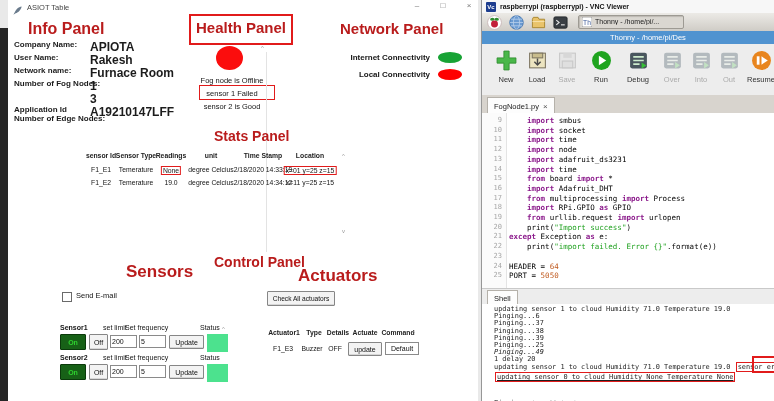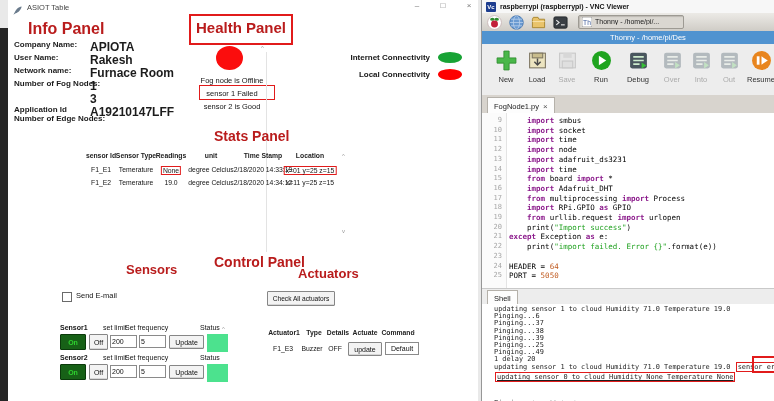--- a/index.html
+++ b/index.html
@@ -7,21 +7,21 @@
        font-family:"Liberation Sans",sans-serif;-webkit-font-smoothing:antialiased;}
   
   .left-strip{position:absolute;left:0;top:28px;width:8px;height:373px;background:#262626;}
   
   .a3iot{position:absolute;left:8px;top:0;width:470px;height:401px;background:#ffffff;}
   .a3-titlebar{position:absolute;left:0;top:0;width:470px;height:15px;background:#fff;}
   .a3-icon{position:absolute;left:4px;top:2px;width:11px;height:11px;}
   .a3-title{position:absolute;left:19px;top:3px;font-size:7.5px;color:#444;}
   .winctl{position:absolute;top:1px;font-size:8px;color:#777;width:14px;text-align:center;cursor:default;}
   .panel-title{position:absolute;font-weight:bold;color:#b91c1c;white-space:nowrap;}
-  .t16{font-size:16px;} .t15{font-size:15px;} .t14{font-size:14px;} .t13{font-size:13px;}
+  .t16{font-size:16px;} .t15{font-size:15px;} .t14{font-size:14px;} .t13{font-size:17px;}
   .info-label{position:absolute;left:0;font-size:8px;font-weight:600;color:#1c1c1c;white-space:nowrap;}
   .info-value{position:absolute;left:76px;font-size:12px;color:#1c1c1c;white-space:nowrap;font-weight:bold;}
   .ann{position:absolute;border:2px solid #e11b1b;}
   .ann.thin{border-width:1.5px;}
   .health-circle{position:absolute;left:208px;top:46px;width:27px;height:24px;border-radius:50%;}
   .hline{position:absolute;left:164px;width:120px;text-align:center;font-size:7.5px;color:#141414;}
   .vline{position:absolute;width:1px;background:#e3e3e3;}
   .scroll-glyph{position:absolute;font-size:6px;color:#9a9a9a;line-height:6px;}
   .net-label{position:absolute;font-size:8px;font-weight:600;color:#161616;width:152px;text-align:right;white-space:nowrap;}
   .led{position:absolute;width:24px;height:11px;border-radius:50%;}
@@ -114,20 +114,21 @@
   <div class="ann" style="left:181px;top:14px;width:100px;height:27px;"></div>
   <div class="panel-title t15" style="left:188px;top:19px;">Health Panel</div>
   <div class="health-circle" style="background:#fb0d0d;"></div>
   <div class="hline" style="top:76px;">Fog node is Offline</div>
   <div class="hline" style="top:89px;">sensor 1 Failed</div>
   <div class="ann thin" style="left:191px;top:85px;width:74px;height:13px;"></div>
   <div class="hline" style="top:102px;">sensor 2 is Good</div>
   <span class="scroll-glyph" style="left:253px;top:45px;">^</span>
   <div class="vline" style="left:258px;top:52px;height:200px;"></div>
 
+  <div class="panel-title t15" style="left:332px;top:20px;">Network Panel</div>
   <div id="net-rows">
       <span class="net-label" style="left: 270px; top: 53px;">Internet Connectivity</span>
       <div class="led" style="left: 430px; top: 52px; background: rgb(24, 163, 53);"></div>
       <span class="net-label" style="left: 270px; top: 70px;">Local Connectivity</span>
       <div class="led" style="left: 430px; top: 69px; background: rgb(254, 0, 0);"></div>
     </div>
 
   <div class="panel-title t14" style="left:206px;top:128px;">Stats Panel</div>
   <div id="stats-table">
       <span class="cell head" style="left: 93px; top: 152px;">sensor Id</span>
@@ -371,21 +372,21 @@
     </div>
   </div>
 
   <div class="shell" id="shell">
       <div class="shline" style="top: 2px;"><span>updating sensor 1 to cloud Humidity 71.0 Temperature 19.0</span></div>
       <div class="shline" style="top: 9.2px;"><span>Pinging...6</span></div>
       <div class="shline" style="top: 16.4px;"><span>Pinging...37</span></div>
       <div class="shline" style="top: 23.6px;"><span>Pinging...38</span></div>
       <div class="shline" style="top: 30.8px;"><span>Pinging...39</span></div>
       <div class="shline" style="top: 38px;"><span>Pinging...25</span></div>
-      <div class="shline" style="top: 45.2px;"><span>Pinging...49</span></div>
+      <div class="shline" style="top: 45.2px; font-style: italic;"><span>Pinging...49</span></div>
       <div class="shline" style="top: 52.4px;"><span>1 delay 20</span></div>
       <div class="shline" style="top: 59.6px;"><span>updating sensor 1 to cloud Humidity 71.0 Temperature 19.0 </span><span class="sbox">sensor error</span></div>
       <div class="shline" style="top: 66.8px;"></div>
       <div class="shline" style="top: 70px; text-decoration: underline;"><span class="sbox">updating sensor 0 to cloud Humidity None Temperature None</span></div>
       <div class="shline" style="top: 97px;"><span>actuator is offPinging...9</span></div>
       <div class="shline" style="top: 88.4px;"></div>
       <div class="shline" style="top: 95.6px;"><span>Pinging...</span></div>
     </div>
 </div>
 

